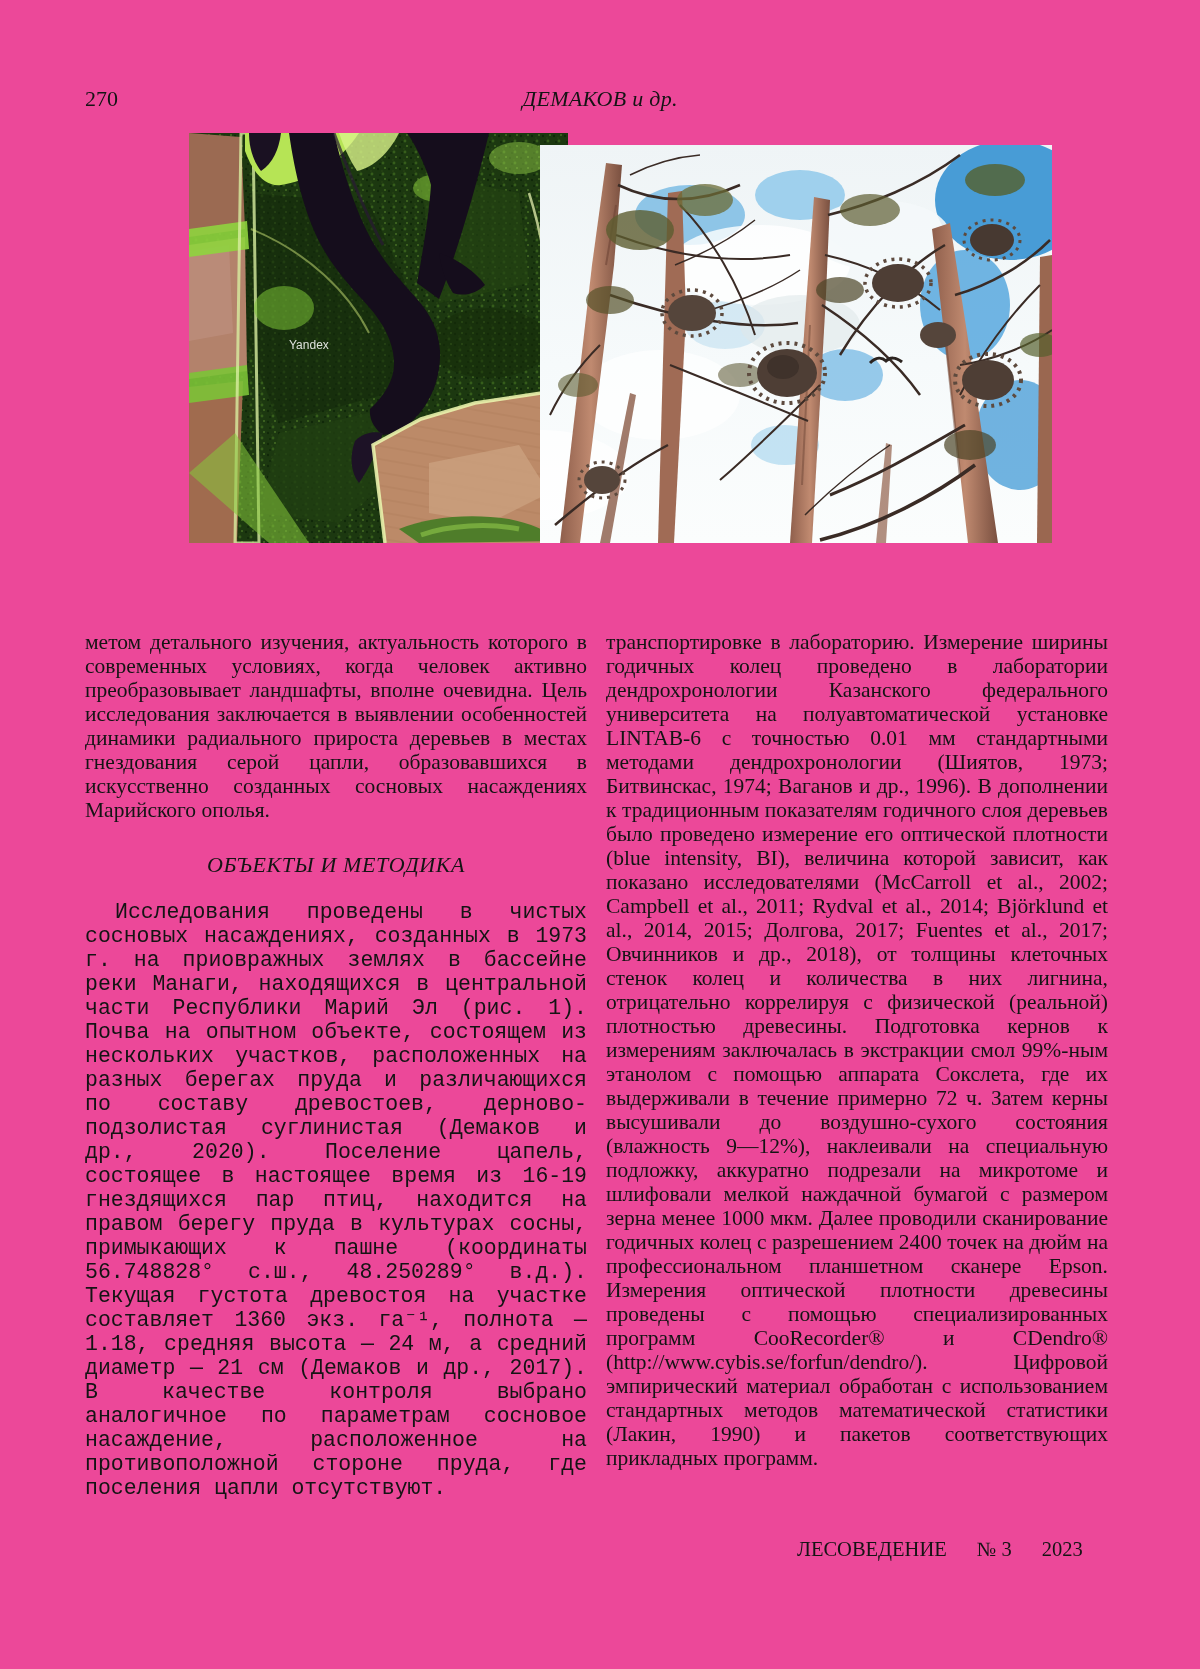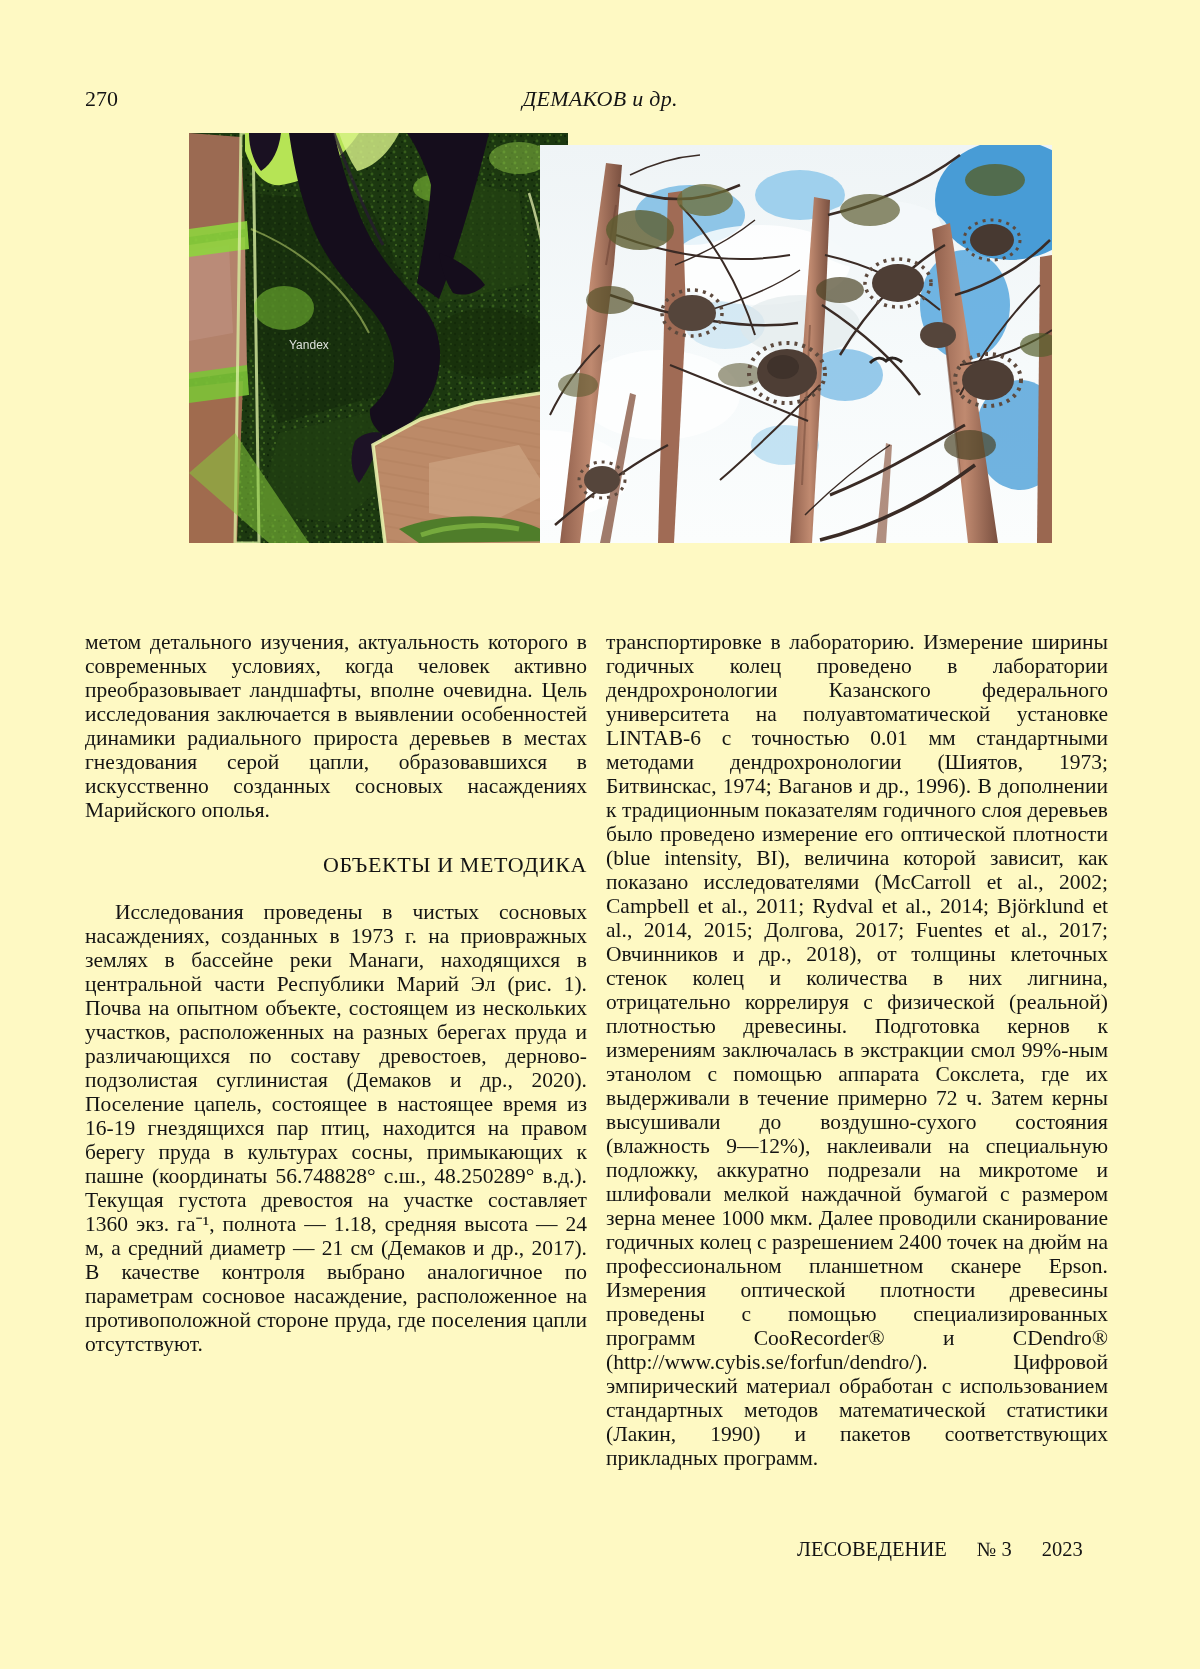--- a/index.html
+++ b/index.html
@@ -1,19 +1,19 @@
 <!DOCTYPE html>
 <html lang="ru"><head>
 <meta charset="utf-8">
 <style>
   html,body{margin:0;padding:0;background:#888;}
   .page{
     position:relative;
     width:1200px;height:1669px;
-    background:#fef9c3;
+    background:#ec4899;
     margin:0 auto;
     font-family:"Liberation Serif", serif;
     color:#141414;
     overflow:hidden;
   }
   .header{
     position:absolute;top:86px;left:85px;right:85px;height:28px;
     font-size:22px;
   }
   .page-num{position:absolute;left:0;top:0;}
@@ -29,27 +29,28 @@
     position:absolute;top:630px;left:85px;width:1033px;
     display:flex;gap:19px;
   }
   .col{
     width:502px;
     font-size:21.5px;line-height:24px;
     text-align:justify;
     hyphens:none;
   }
   .col p{margin:0;}
-  .col p.indent{text-indent:30px;}
+  .col p.indent{text-indent:30px;font-family:Liberation Mono, monospace;}
   .sec-heading{
-    text-align:right;
+    text-align:center;
     font-size:22px;
     margin:31px 0 23px 0;
     letter-spacing:.6px;
     font-weight:normal;
+    font-style:italic;
   }
   .footer{
     position:absolute;left:797px;top:1538px;
     font-size:20.5px;
     display:inline-flex;gap:30px;
     white-space:nowrap;
   }
 </style>
 </head>
 <body>

